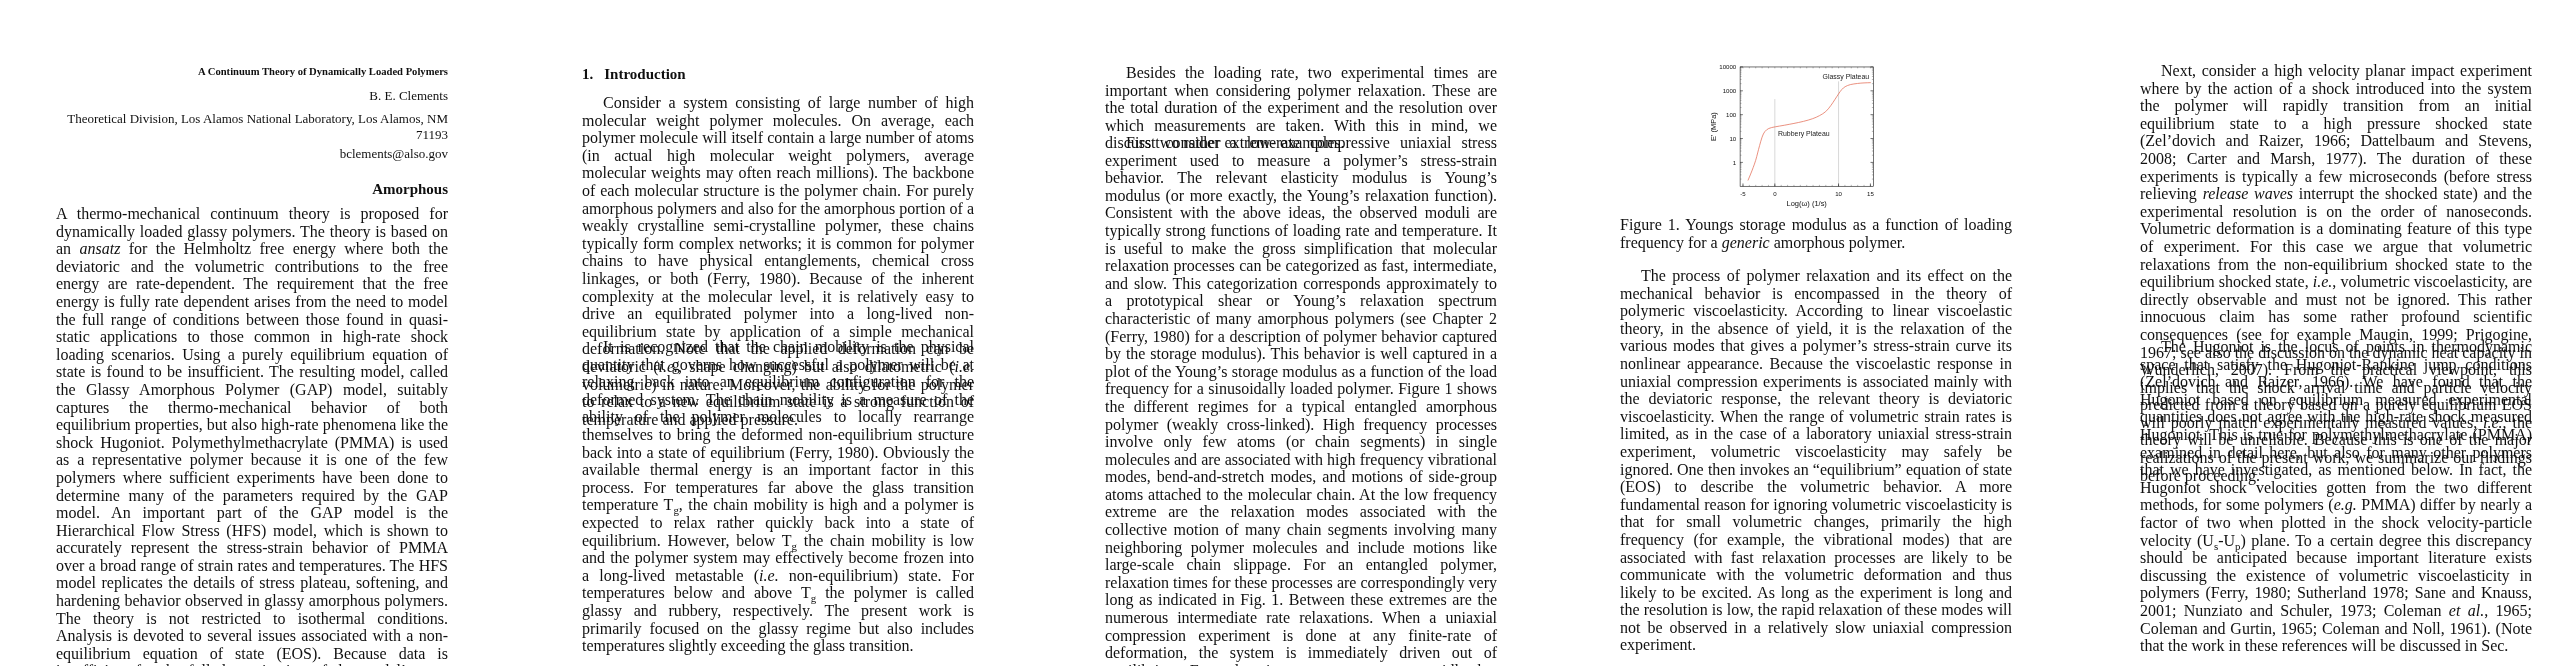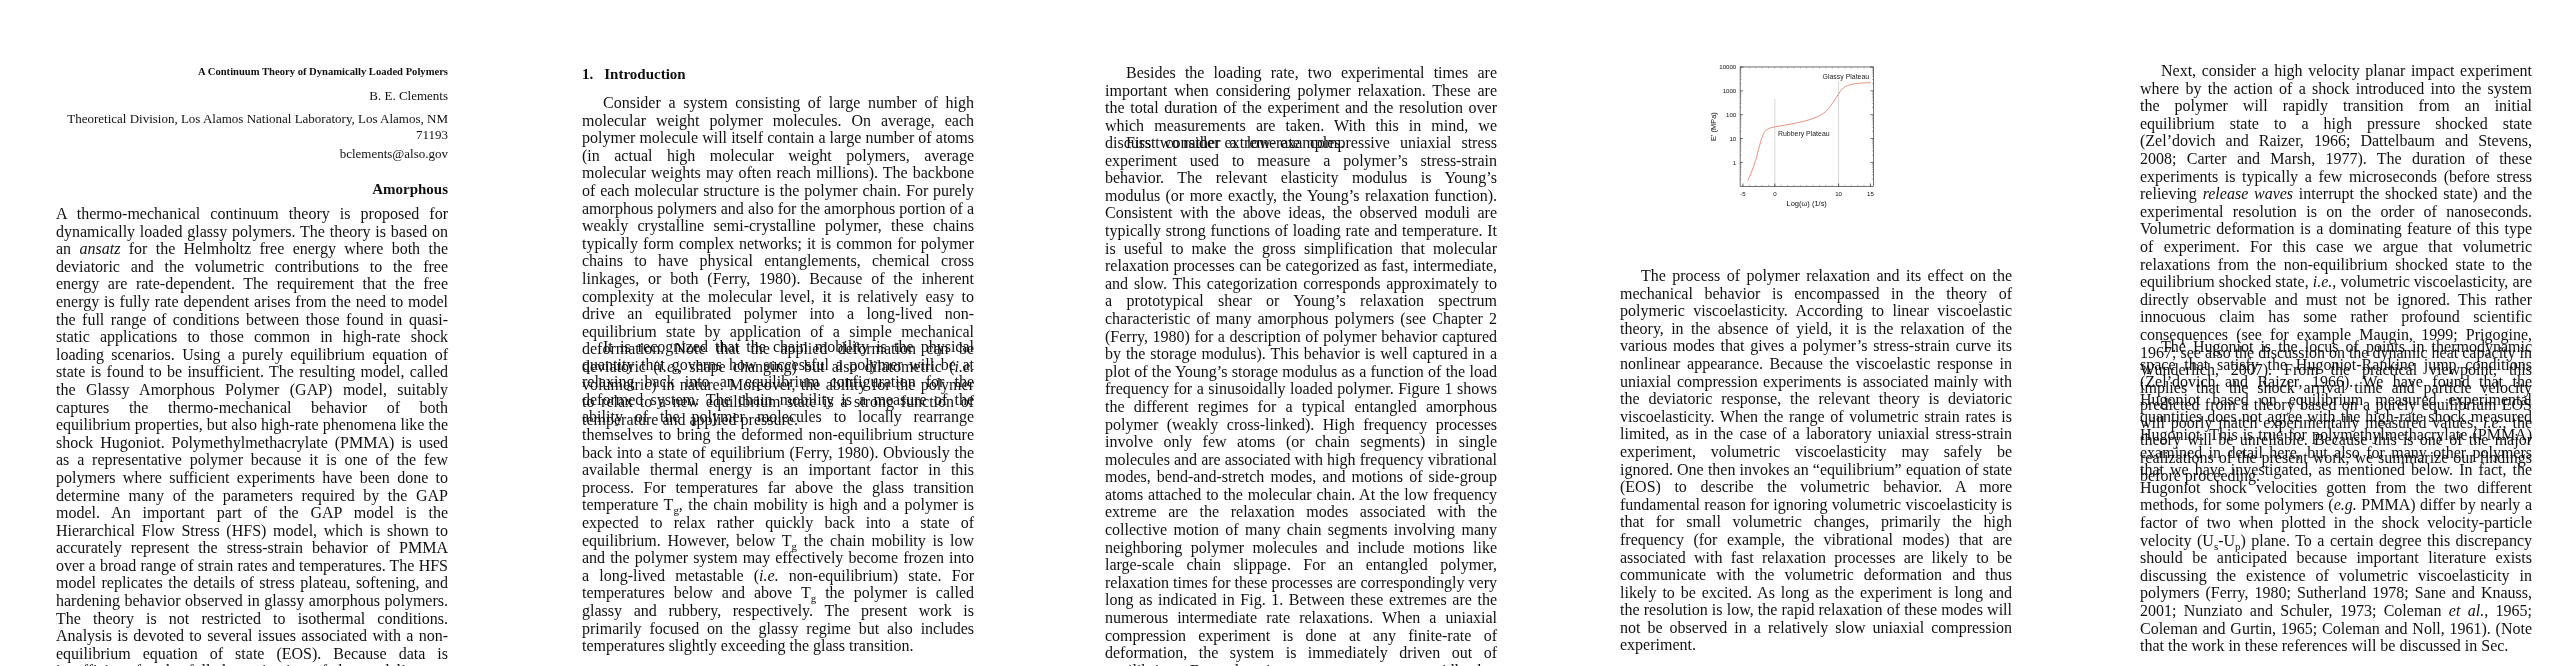--- a/index.html
+++ b/index.html
@@ -199,20 +199,21 @@
           <line x1="317.4162679425838" x2="317.4162679425838" y1="260" y2="255" stroke="#000" stroke-width="1"></line>
           <text x="317.4162679425838" y="277" text-anchor="middle" font-size="11" font-family="&quot;Liberation Sans&quot;, sans-serif" fill="#111">10</text>
           <line x1="374.8325358851675" x2="374.8325358851675" y1="260" y2="255" stroke="#000" stroke-width="1"></line>
           <text x="374.8325358851675" y="277" text-anchor="middle" font-size="11" font-family="&quot;Liberation Sans&quot;, sans-serif" fill="#111">15</text>
           <text x="260" y="296" text-anchor="middle" font-size="13.5" font-family="&quot;Liberation Sans&quot;, sans-serif" fill="#111">Log(ω) (1/s)</text>
           <text x="96" y="152.5" text-anchor="middle" font-size="13.5" font-family="&quot;Liberation Sans&quot;, sans-serif" fill="#111" transform="rotate(-90 96 152.5)">E' (MPa)</text>
           <text x="372.53588516746413" y="67.48378604705451" text-anchor="end" font-size="12.5" font-family="&quot;Liberation Sans&quot;, sans-serif" fill="#222">Glassy Plateau</text>
           <text x="208.32535885167465" y="169.83286944065358" text-anchor="start" font-size="12.5" font-family="&quot;Liberation Sans&quot;, sans-serif" fill="#222">Rubbery Plateau</text>
         </svg>
     </div>
+    <div class="block para" style="top:216px">Figure 1. Youngs storage modulus as a function of loading frequency for a <i>generic</i> amorphous polymer.</div>
     <div class="block para indent" style="top:267px">The process of polymer relaxation and its effect on the mechanical behavior is encompassed in the theory of polymeric viscoelasticity. According to linear viscoelastic theory, in the absence of yield, it is the relaxation of the various modes that gives a polymer’s stress-strain curve its nonlinear appearance. Because the viscoelastic response in uniaxial compression experiments is associated mainly with the deviatoric response, the relevant theory is deviatoric viscoelasticity. When the range of volumetric strain rates is limited, as in the case of a laboratory uniaxial stress-strain experiment, volumetric viscoelasticity may safely be ignored. One then invokes an “equilibrium” equation of state (EOS) to describe the volumetric behavior. A more fundamental reason for ignoring volumetric viscoelasticity is that for small volumetric changes, primarily the high frequency (for example, the vibrational modes) that are associated with fast relaxation processes are likely to be communicate with the volumetric deformation and thus likely to be excited. As long as the experiment is long and the resolution is low, the rapid relaxation of these modes will not be observed in a relatively slow uniaxial compression experiment.</div>
   </div>
 
   <div class="page" style="left:2140px">
     <div class="block para indent" style="top:62px">Next, consider a high velocity planar impact experiment where by the action of a shock introduced into the system the polymer will rapidly transition from an initial equilibrium state to a high pressure shocked state (Zel’dovich and Raizer, 1966; Dattelbaum and Stevens, 2008; Carter and Marsh, 1977). The duration of these experiments is typically a few microseconds (before stress relieving <i>release waves</i> interrupt the shocked state) and the experimental resolution is on the order of nanoseconds. Volumetric deformation is a dominating feature of this type of experiment. For this case we argue that volumetric relaxations from the non-equilibrium shocked state to the equilibrium shocked state, <i>i.e.</i>, volumetric viscoelasticity, are directly observable and must not be ignored. This rather innocuous claim has some rather profound scientific consequences (see for example Maugin, 1999; Prigogine, 1967; see also the discussion on the dynamic heat capacity in Wunderlich, 2007). From the practical viewpoint, this implies that the shock arrival time and particle velocity predicted from a theory based on a purely equilibrium EOS will poorly match experimentally measured values, <i>i.e.</i>, the theory will be unreliable. Because this is one of the major realizations of the present work, we summarize our findings before proceeding.</div>
     <div class="block para indent" style="top:338px">The Hugoniot is the locus of points in thermodynamic space that satisfy the Hugoniot-Rankine jump conditions (Zel’dovich and Raizer, 1966). We have found that the Hugoniot based on equilibrium measured experimental quantities does not agree with the high-rate shock measured Hugoniot. This is true for polymethylmethacrylate (PMMA) examined in detail here, but also for many other polymers that we have investigated, as mentioned below. In fact, the Hugoniot shock velocities gotten from the two different methods, for some polymers (<i>e.g.</i> PMMA) differ by nearly a factor of two when plotted in the shock velocity-particle velocity (U<sub>s</sub>-U<sub>p</sub>) plane. To a certain degree this discrepancy should be anticipated because important literature exists discussing the existence of volumetric viscoelasticity in polymers (Ferry, 1980; Sutherland 1978; Sane and Knauss, 2001; Nunziato and Schuler, 1973; Coleman <i>et al.</i>, 1965; Coleman and Gurtin, 1965; Coleman and Noll, 1961). (Note that the work in these references will be discussed in Sec.</div>
   </div>
 
 </div>
 

